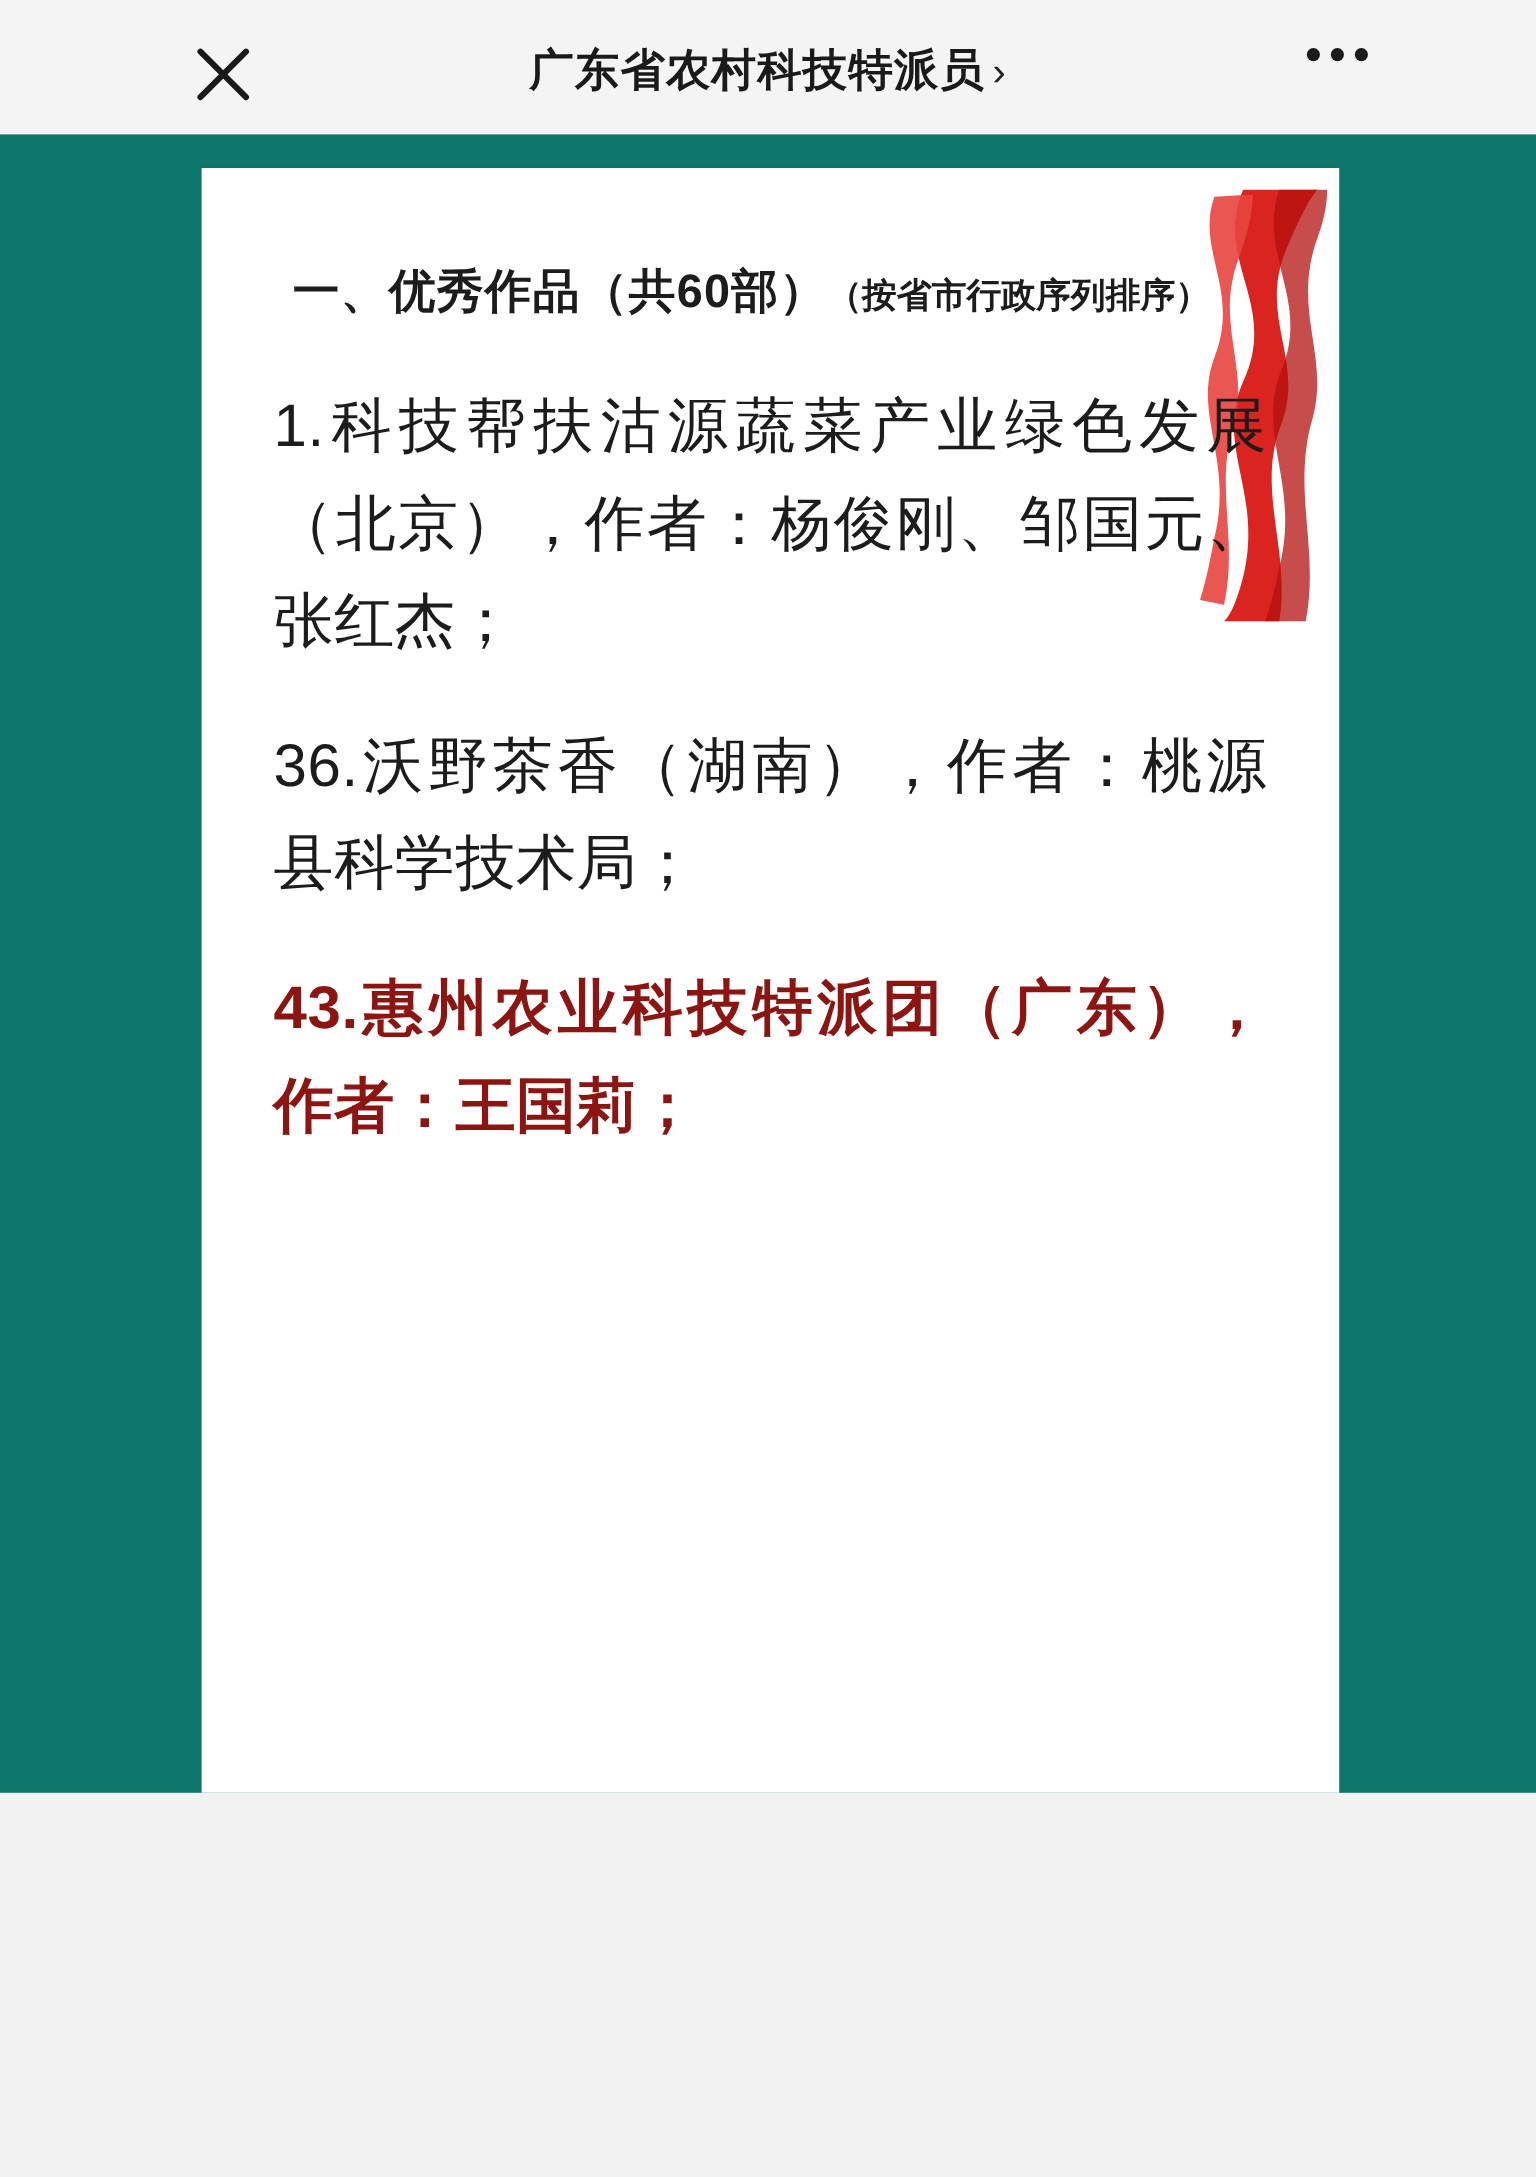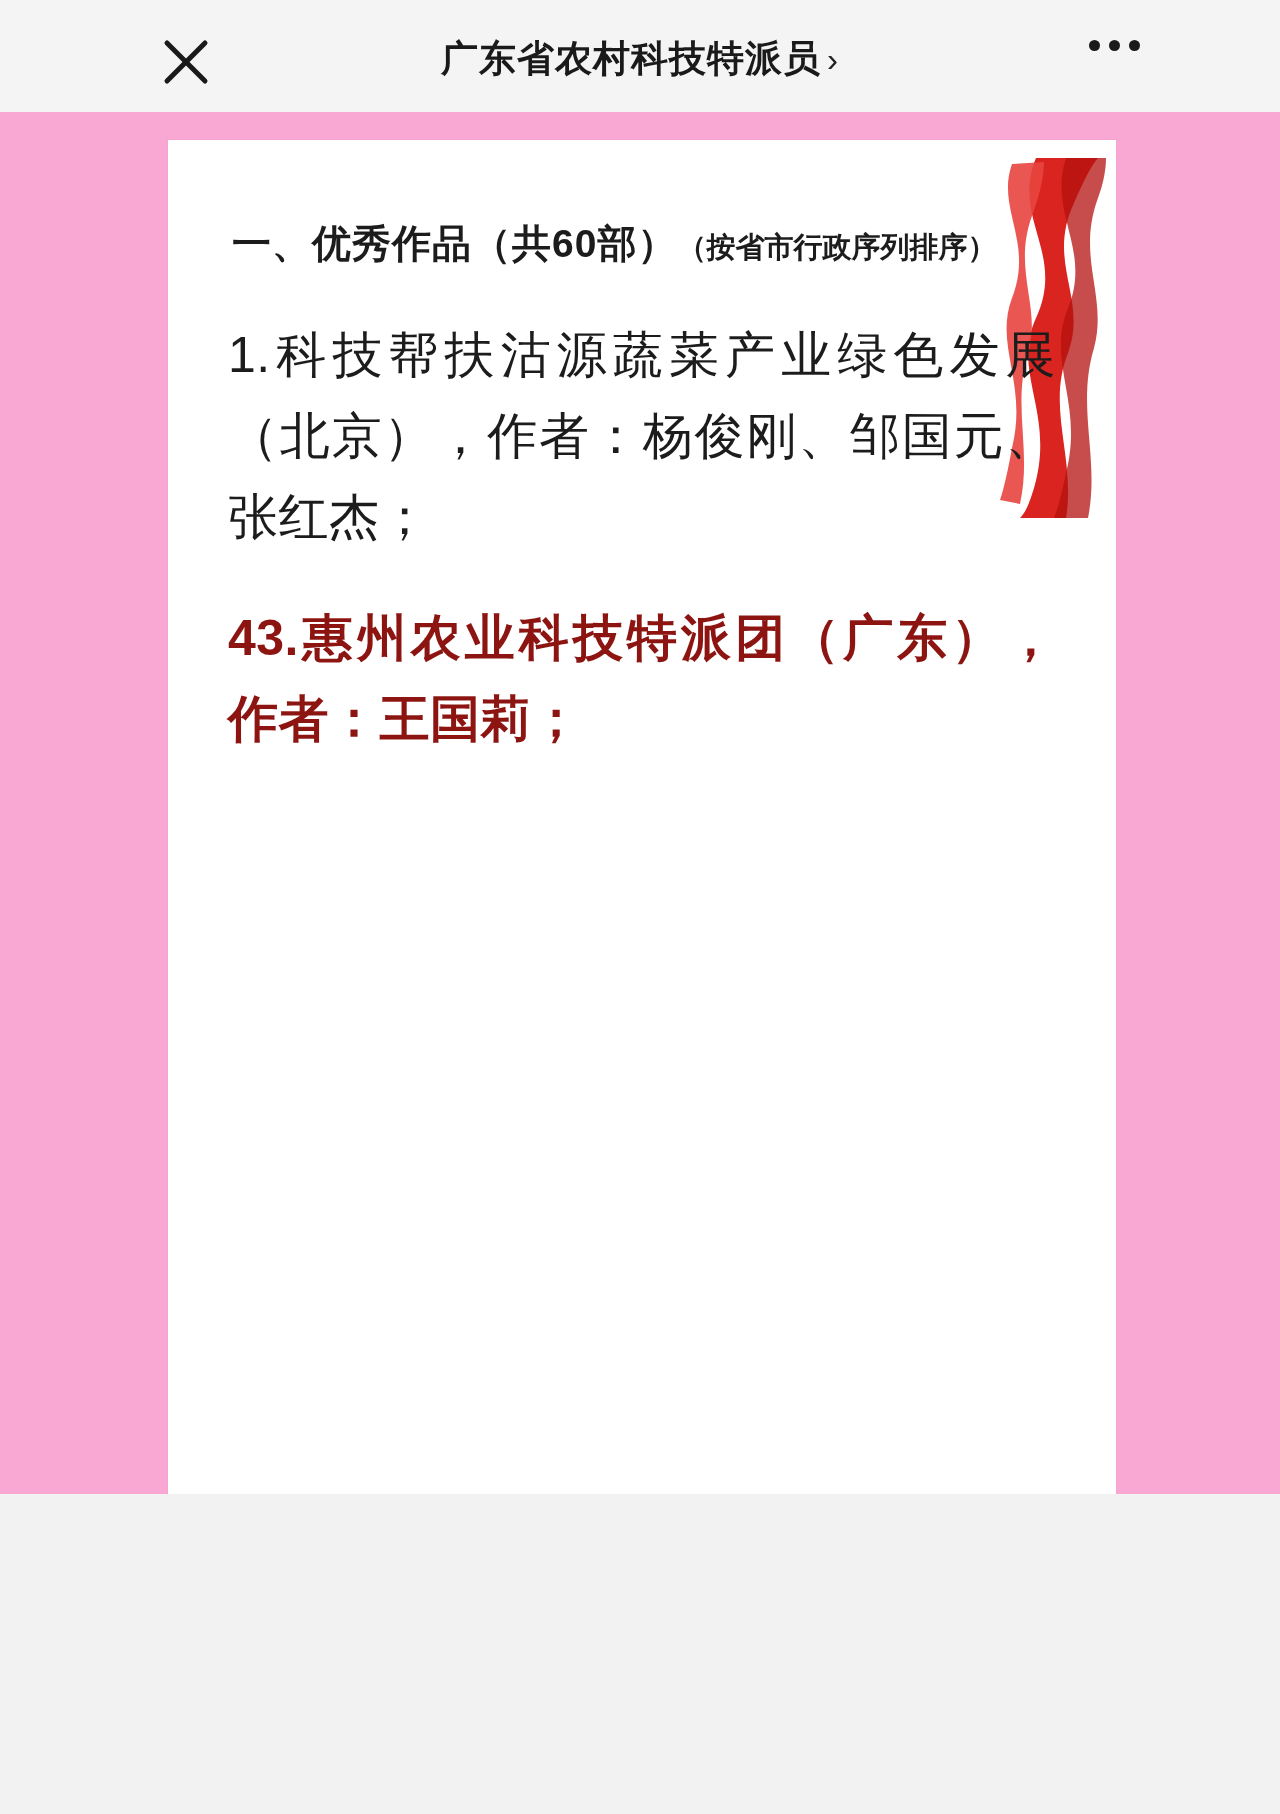--- a/index.html
+++ b/index.html
@@ -11,21 +11,21 @@
     width: 1280px;
     height: 1814px;
     font-family: "Liberation Sans", sans-serif;
     -webkit-font-smoothing: antialiased;
   }
 
   #app {
     position: relative;
     width: 1280px;
     height: 1494px;
-    background: #f9a8d4;
+    background: #0f766e;
     overflow: hidden;
   }
 
   
   .topbar {
     position: relative;
     height: 112px;
     background: #f4f4f4;
     display: flex;
     align-items: center;
@@ -96,21 +96,21 @@
   p.para {
     margin: 0 0 42px 0;
     font-size: 38px;
     line-height: 1.62;
     color: #1c1c1c;
     text-align: justify;
     letter-spacing: 0.5px;
   }
 
   p.heading {
-    margin: 0 0 40px 4px;
+    margin: 0 0 40px 16px;
     font-size: 39px;
     line-height: 1.62;
     color: #1c1c1c;
     font-weight: bold;
     letter-spacing: 1px;
   }
   p.heading .sub {
     font-size: 29px;
     font-weight: bold;
     letter-spacing: 0;
@@ -176,17 +176,18 @@
     </div>
 
     <div class="content">
 
 
       <p class="heading">
         <span>一、优秀作品（共60部）</span><span class="sub">（按省市行政序列排序）</span>
       </p>
 
       <p class="item">1.科技帮扶沽源蔬菜产业绿色发展（北京），作者：杨俊刚、邹国元、张红杰；</p>
+      <p class="item">36.沃野茶香（湖南），作者：桃源县科学技术局；</p>
       <p class="item hl">43.惠州农业科技特派团（广东），作者：王国莉；</p>
 
     </div>
   </div>
 </div>
 
 </body></html>

